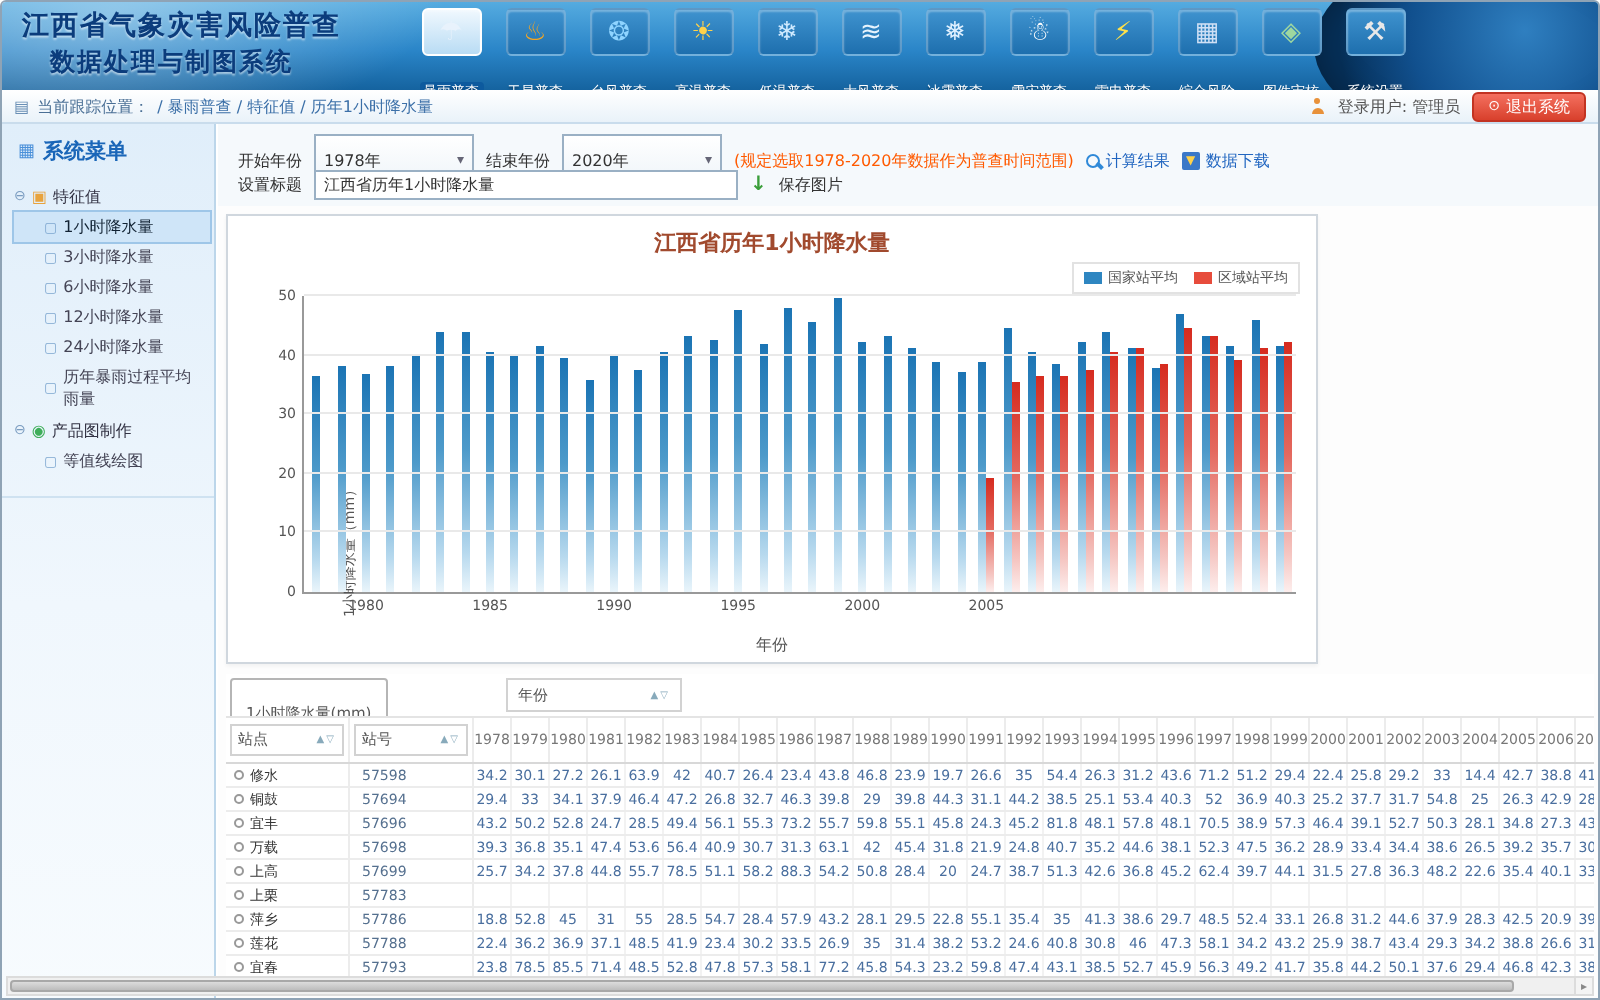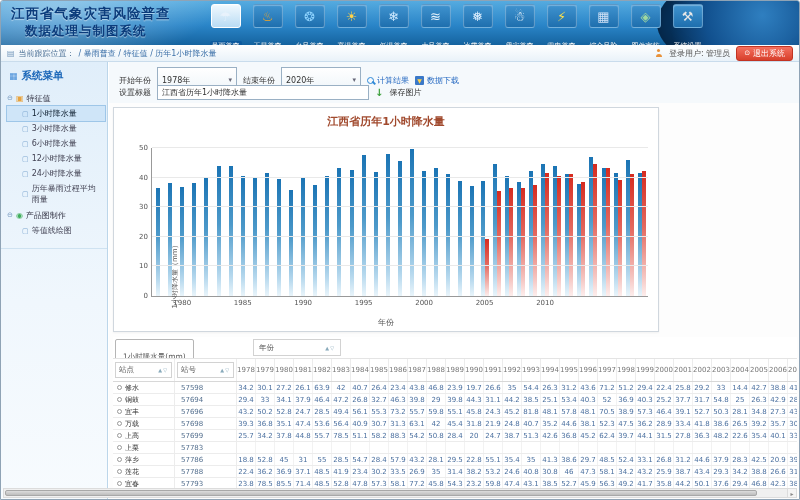--- a/index.html
+++ b/index.html
@@ -245,20 +245,21 @@
       <span>开始年份</span>
       <span class="sel-box">
         <span>1978年</span>
         <span class="sel-arr">▾</span>
       </span>
       <span>结束年份</span>
       <span class="sel-box">
         <span>2020年</span>
         <span class="sel-arr">▾</span>
       </span>
+      <span class="note">(规定选取1978-2020年数据作为普查时间范围)</span>
       <span class="flink">
         <span class="mag"></span>
         <span>计算结果</span>
       </span>
       <span class="flink">
         <span class="dl">▼</span>
         <span>数据下载</span>
       </span>
     </div>
     <div class="frow frow2">
@@ -266,20 +267,30 @@
       <span class="txt-input">
         <span>江西省历年1小时降水量</span>
       </span>
       <span class="green-arrow">↓</span>
       <span>保存图片</span>
     </div>
   </div>
 
   <div id="chart-card">
     <div id="chart-title">江西省历年1小时降水量</div>
+    <div id="legend">
+        <span class="lg-entry">
+          <span class="lg-swatch" style="background: rgb(46, 134, 193);"></span>
+          <span>国家站平均</span>
+        </span>
+        <span class="lg-entry">
+          <span class="lg-swatch" style="background: rgb(231, 76, 60);"></span>
+          <span>区域站平均</span>
+        </span>
+      </div>
     <div id="plot">
       <div class="ylab">1小时降水量（mm）</div>
       <div id="bars">
           <div class="bar-group">
             <div class="bar s0" style="height: 73%;"></div>
           </div>
           <div class="bar-group">
             <div class="bar s0" style="height: 76.2%;"></div>
           </div>
           <div class="bar-group">
@@ -375,25 +386,20 @@
             <div class="bar s0" style="height: 81.2%;"></div>
             <div class="bar s1" style="height: 73.2%;"></div>
           </div>
           <div class="bar-group">
             <div class="bar s0" style="height: 77.2%;"></div>
             <div class="bar s1" style="height: 72.8%;"></div>
           </div>
           <div class="bar-group">
             <div class="bar s0" style="height: 84.2%;"></div>
             <div class="bar s1" style="height: 74.8%;"></div>
-          </div>
-          <div class="bar-group">
-            <div class="bar s0" style="height: 89.2%;"></div>
-            <div class="bar s1" style="height: 83.2%;"></div>
-            <div class="xtick">2010</div>
           </div>
           <div class="bar-group">
             <div class="bar s0" style="height: 87.8%;"></div>
             <div class="bar s1" style="height: 81.2%;"></div>
           </div>
           <div class="bar-group">
             <div class="bar s0" style="height: 82.2%;"></div>
             <div class="bar s1" style="height: 82.2%;"></div>
           </div>
           <div class="bar-group">
@@ -623,21 +629,21 @@
           <div class="td-val">24.8</div>
           <div class="td-val">40.7</div>
           <div class="td-val">35.2</div>
           <div class="td-val">44.6</div>
           <div class="td-val">38.1</div>
           <div class="td-val">52.3</div>
           <div class="td-val">47.5</div>
           <div class="td-val">36.2</div>
           <div class="td-val">28.9</div>
           <div class="td-val">33.4</div>
-          <div class="td-val">41.8</div>
+          <div class="td-val">34.4</div>
           <div class="td-val">38.6</div>
           <div class="td-val">26.5</div>
           <div class="td-val">39.2</div>
           <div class="td-val">35.7</div>
           <div class="td-val">30.4</div>
         </div>
         <div class="tr">
           <div class="td-station">
             <span class="radio"></span>
             <span>上高</span>

